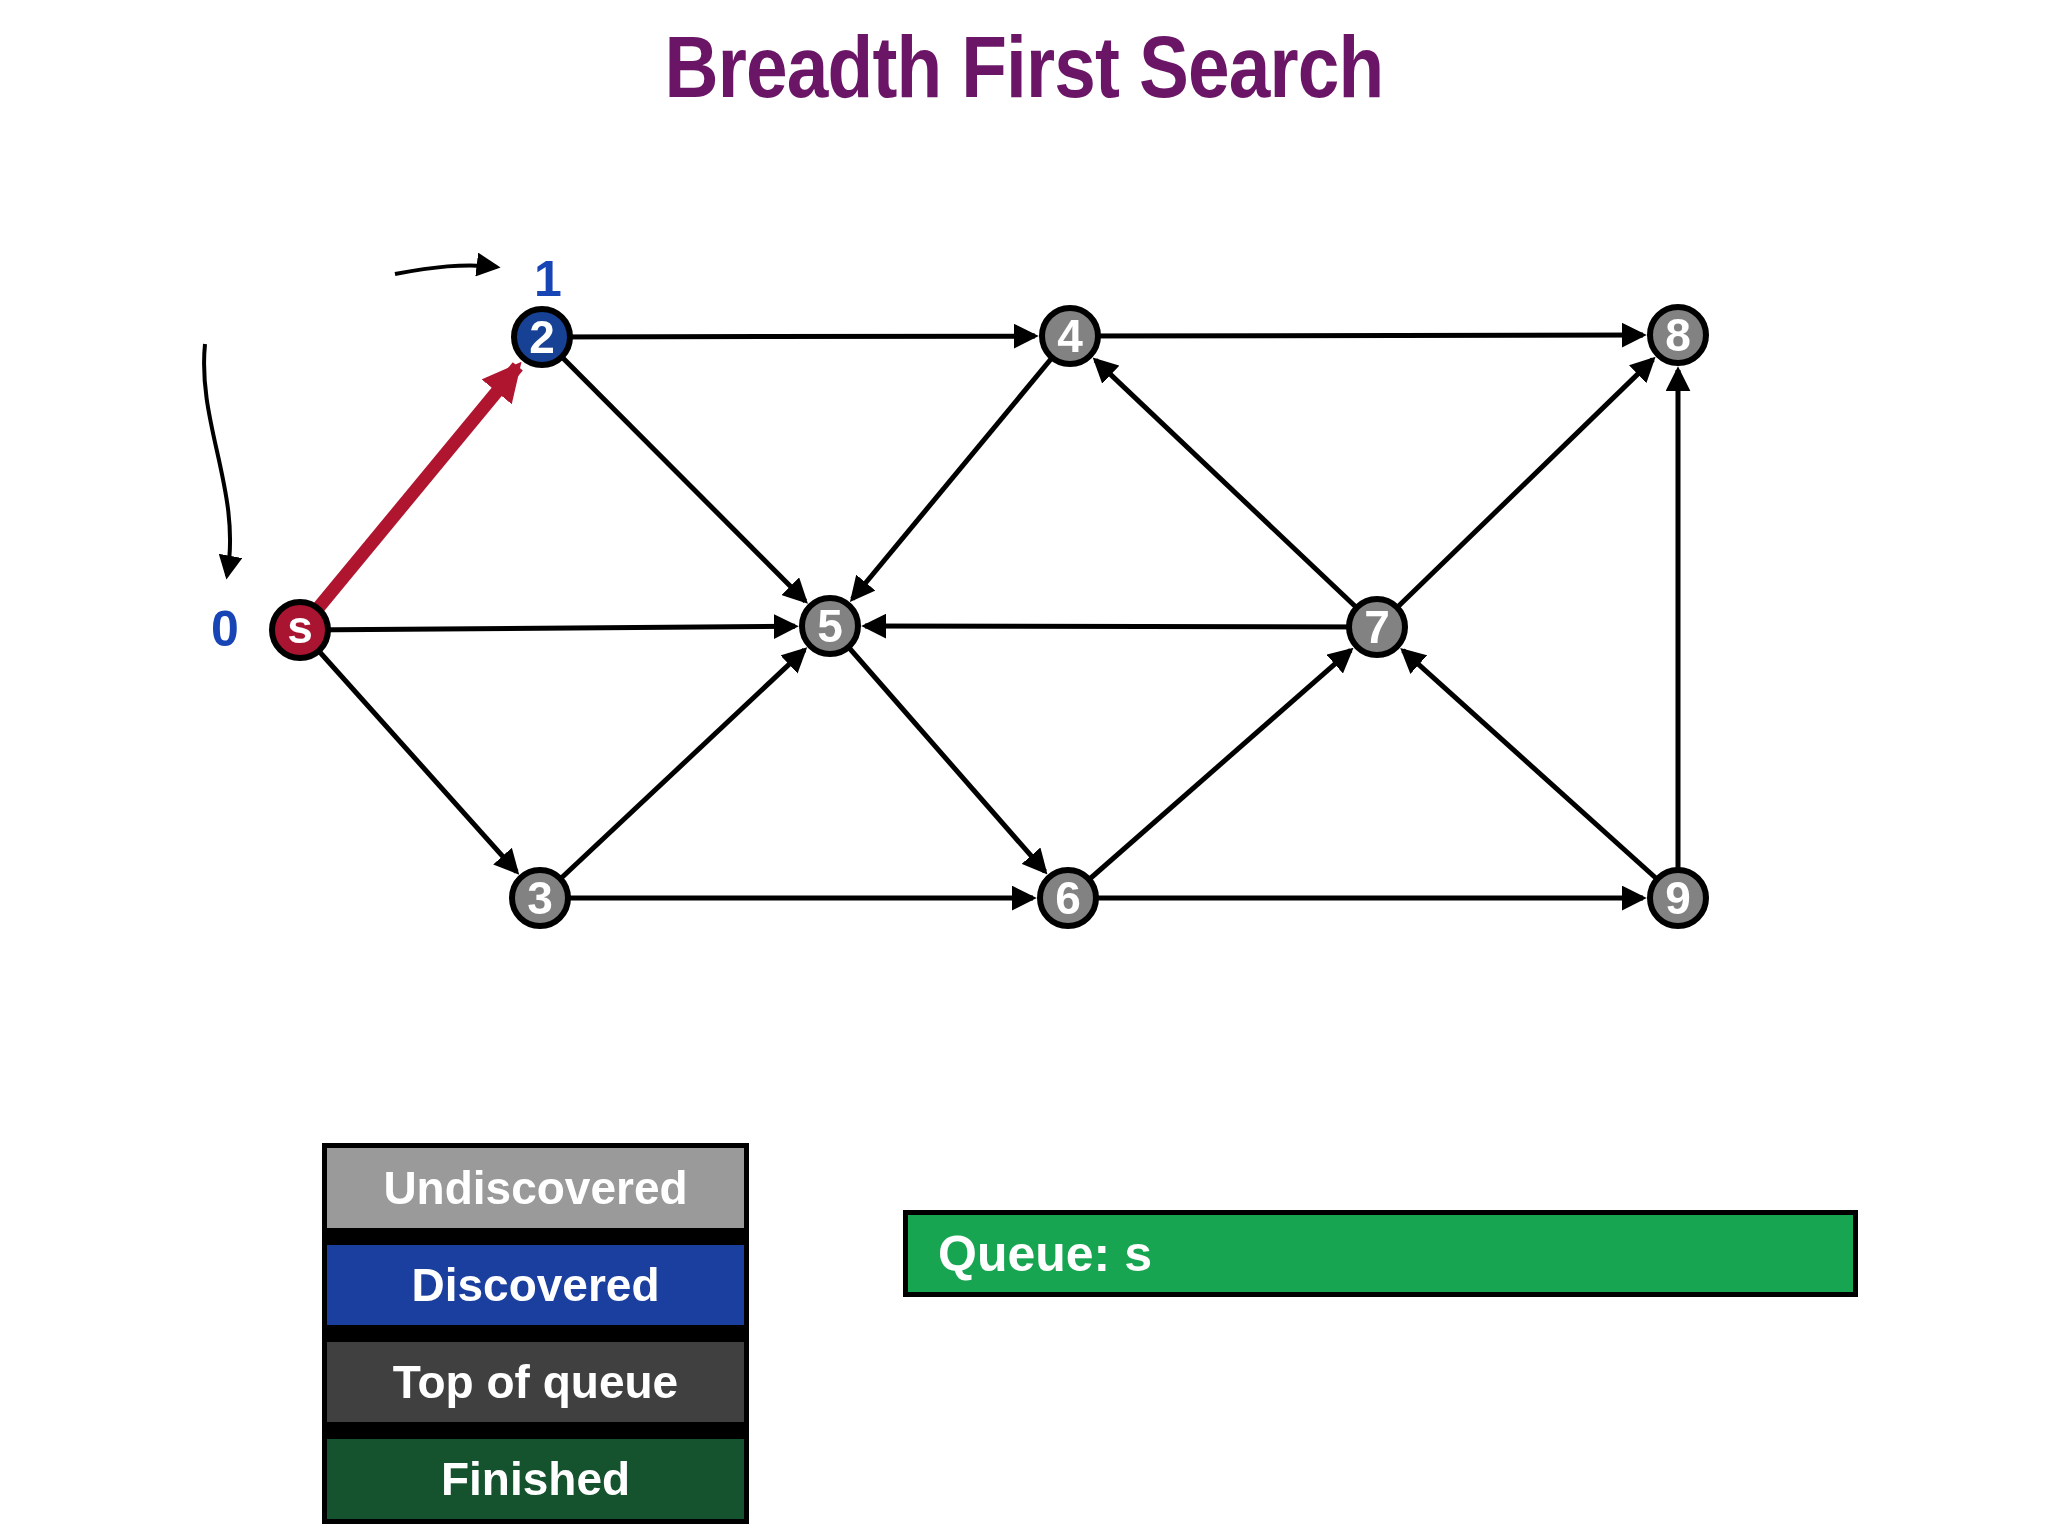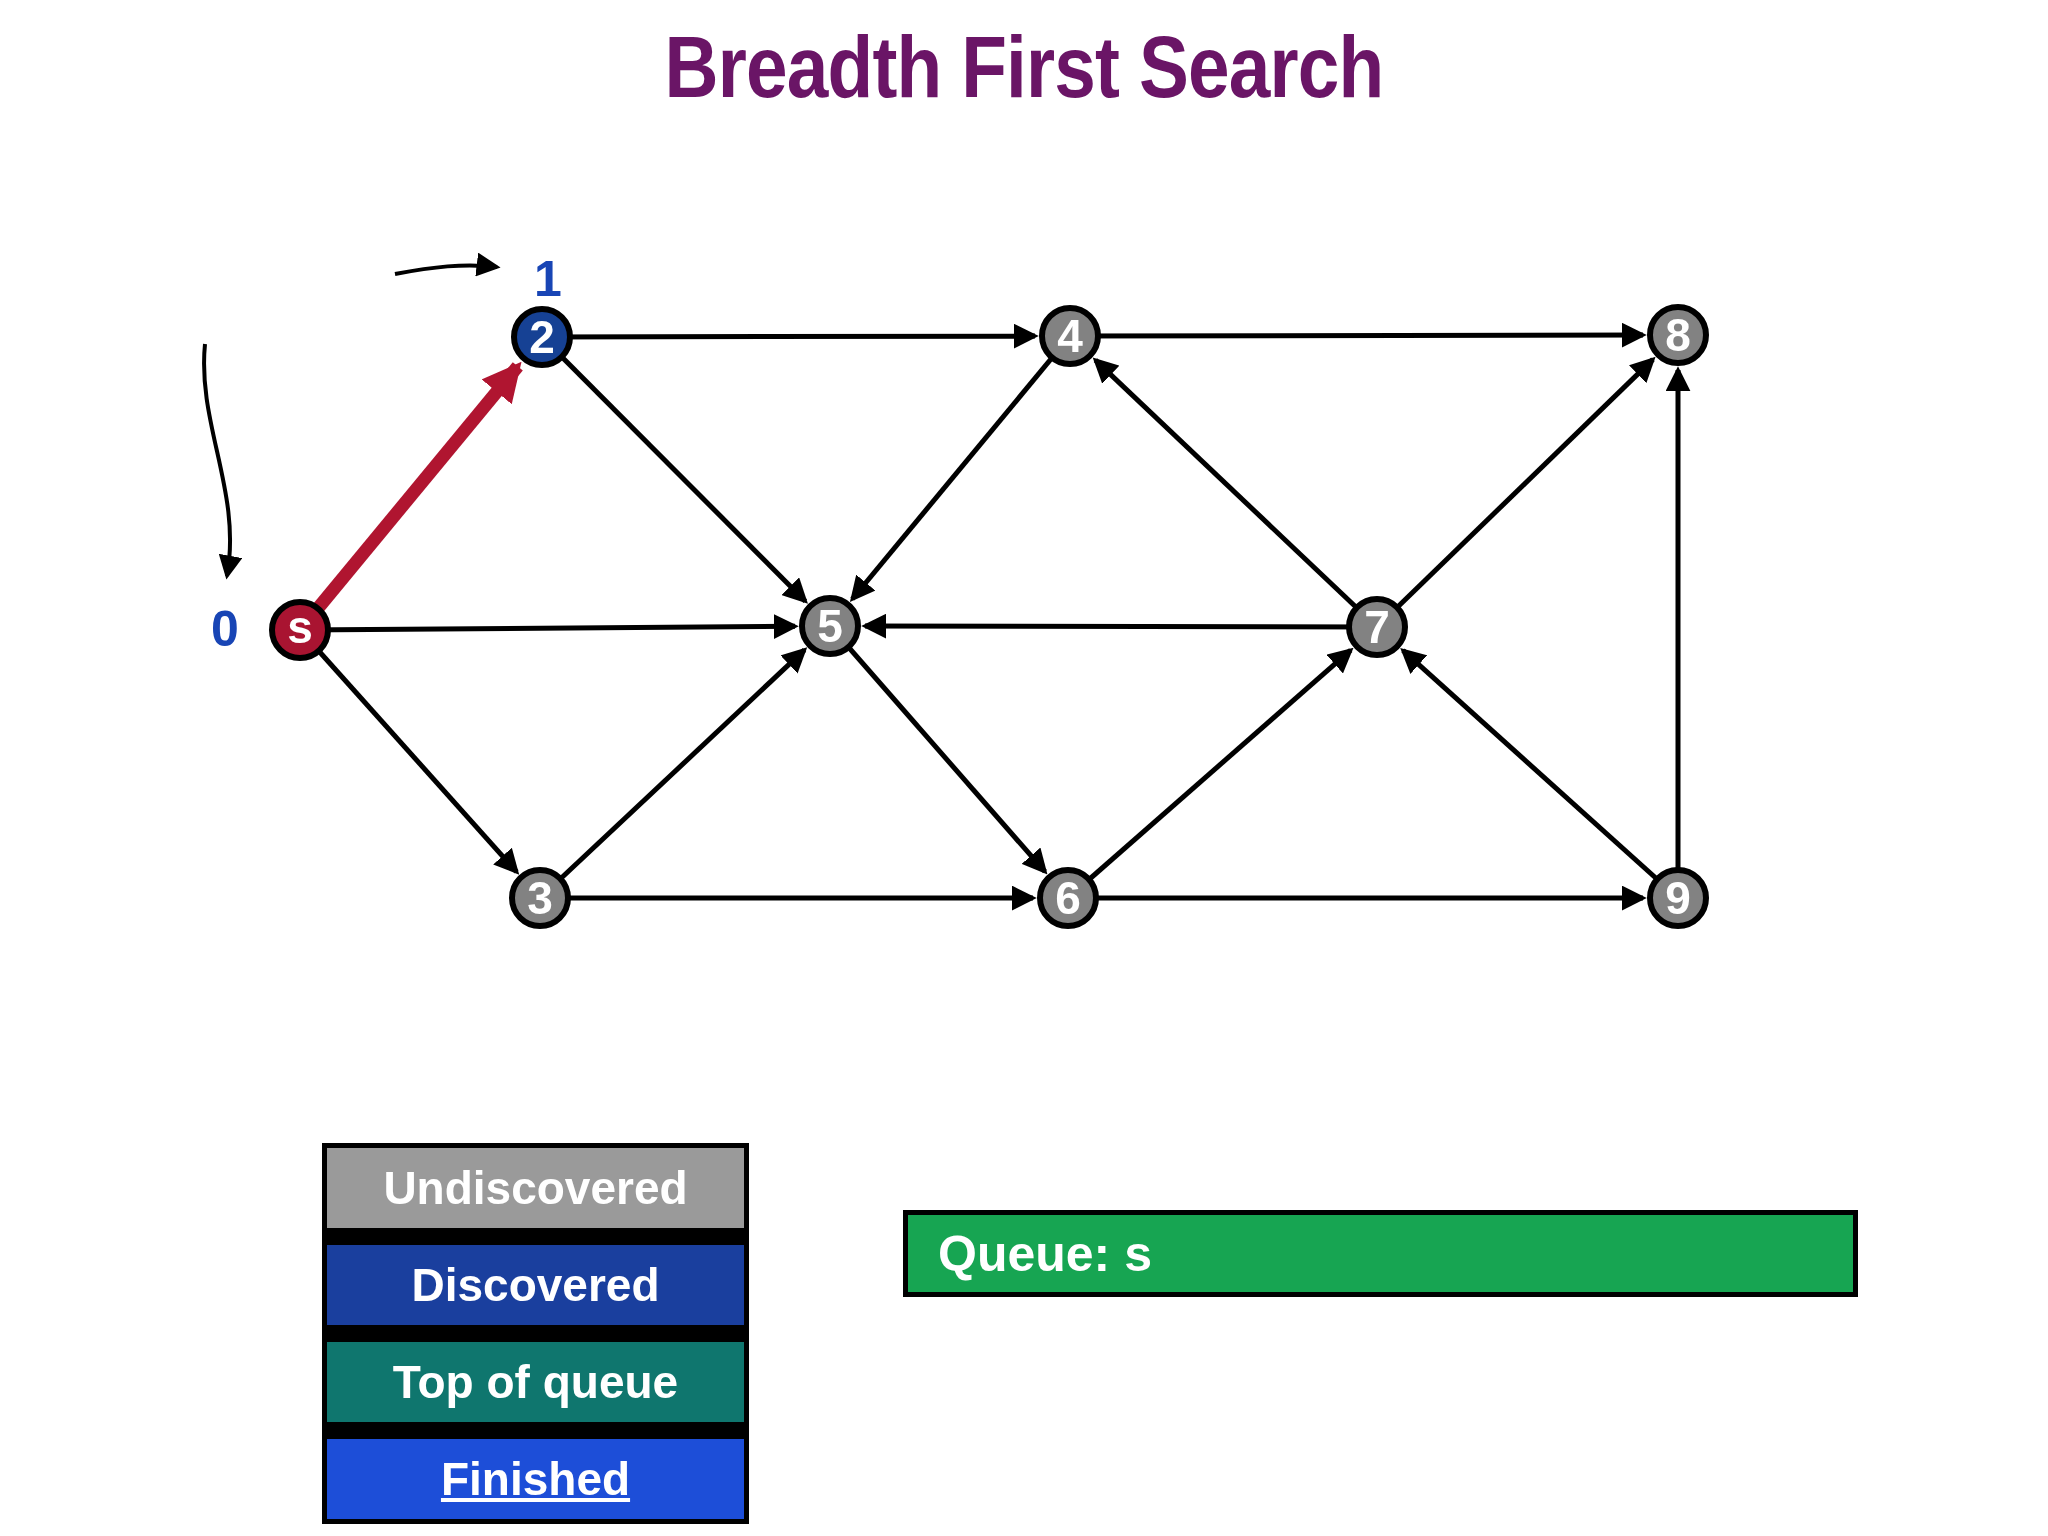--- a/index.html
+++ b/index.html
@@ -83,19 +83,19 @@
     <text x="1377" y="643" fill="#ffffff" font-size="46" font-weight="bold" text-anchor="middle" font-family="Liberation Sans, sans-serif">7</text>
     <circle cx="1678" cy="335" r="28" fill="#828282" stroke="#000000" stroke-width="6"></circle>
     <text x="1678" y="351" fill="#ffffff" font-size="46" font-weight="bold" text-anchor="middle" font-family="Liberation Sans, sans-serif">8</text>
     <circle cx="1678" cy="898" r="28" fill="#828282" stroke="#000000" stroke-width="6"></circle>
     <text x="1678" y="914" fill="#ffffff" font-size="46" font-weight="bold" text-anchor="middle" font-family="Liberation Sans, sans-serif">9</text>
   </svg>
 
 <div class="legend">
   <div class="legend-row" style="background: rgb(154, 154, 154);">Undiscovered</div>
   <div class="legend-row" style="background: rgb(26, 63, 158);">Discovered</div>
-  <div class="legend-row" style="background: #0f766e;">Top of queue</div>
-  <div class="legend-row" style="background: #1d4ed8; text-decoration: underline;">Finished</div>
+  <div class="legend-row" style="background: #404040;">Top of queue</div>
+  <div class="legend-row" style="background: #14532d;">Finished</div>
 </div>
 
 <div class="queue-bar" style="background: rgb(23, 165, 82);">
   <span>Queue: s</span>
 </div>
 
 </body></html>

